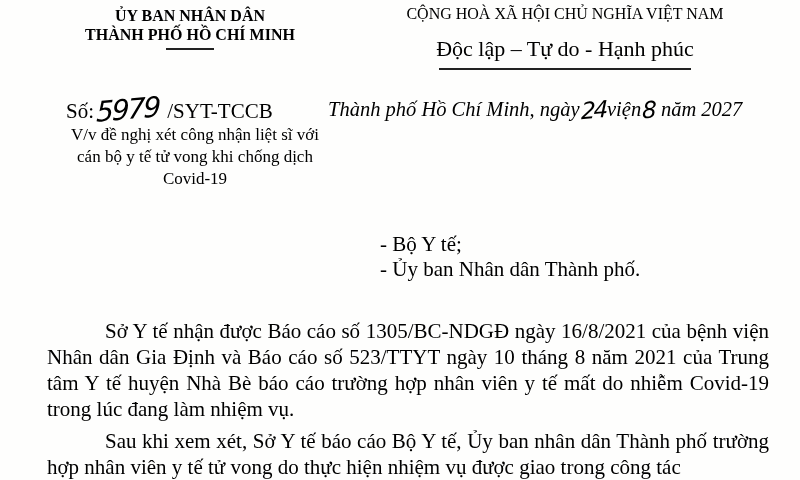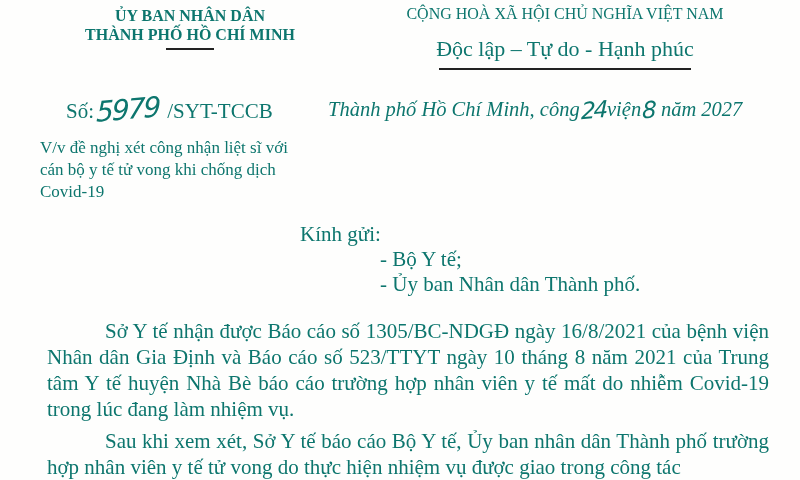--- a/index.html
+++ b/index.html
@@ -6,21 +6,21 @@
     margin: 0;
     padding: 0;
     background: #e8e8e8;
   }
   .page {
     position: relative;
     width: 800px;
     height: 480px;
     background: #fcfcfb;
     overflow: hidden;
-    color: #0f766e;
+    color: #000000;
     font-family: "Liberation Serif", "DejaVu Serif", serif;
     filter: blur(0.25px) contrast(1.02);
   }
 
   
   .issuer {
     position: absolute;
     left: 20px;
     top: 6px;
     width: 340px;
@@ -81,34 +81,34 @@
     font-size: 20.5px;
     white-space: nowrap;
   }
 
   
   .subject {
     position: absolute;
     left: 40px;
     top: 124px;
     width: 310px;
+    text-align: center;
     font-size: 17px;
     line-height: 22px;
-    margin-top: 13px;
   }
 
   
   .salutation {
     position: absolute;
     left: 300px;
     top: 222px;
     font-size: 21px;
     line-height: 25px;
   }
-  .recipients { margin-left: 80px; margin-top: 0; }
+  .recipients { margin-left: 80px; margin-top: 10px; }
 
   
   .body-para {
     position: absolute;
     left: 47px;
     width: 722px;
     font-size: 21px;
     line-height: 26px;
     text-align: justify;
     text-indent: 58px;
@@ -131,31 +131,30 @@
     <div>CỘNG HOÀ XÃ HỘI CHỦ NGHĨA VIỆT NAM</div>
     <div class="national-line2">Độc lập – Tự do - Hạnh phúc</div>
     <hr class="national-rule">
   </div>
 
   <div class="ref">
     <span>Số:</span><span class="hand hand-num">5979</span><span>/SYT-TCCB</span>
   </div>
 
   <div class="dateline">
-    <span>Thành phố  Hồ Chí Minh, công</span><span class="hand hand-day">24</span><span>viện</span><span class="hand hand-month">8</span>&nbsp;<span>năm 2027</span>
+    <span>Thành phố  Hồ Chí Minh, ngày</span><span class="hand hand-day">24</span><span>viện</span><span class="hand hand-month">8</span>&nbsp;<span>năm 2027</span>
   </div>
 
   <div class="subject">
     <div>V/v đề nghị xét công nhận liệt sĩ với</div>
     <div>cán bộ y tế tử vong khi chống dịch</div>
     <div>Covid-19</div>
   </div>
 
   <div class="salutation">
-    <div>Kính gửi:</div>
     <div class="recipients">
       <div>- Bộ Y tế;</div>
       <div>- Ủy ban Nhân dân Thành phố.</div>
     </div>
   </div>
 
   <div class="body-para para1">Sở Y tế nhận được Báo cáo số 1305/BC-NDGĐ ngày 16/8/2021 của bệnh viện Nhân dân Gia Định và Báo cáo số 523/TTYT ngày 10 tháng 8 năm 2021 của Trung tâm Y tế huyện Nhà Bè báo cáo trường hợp nhân viên y tế mất do nhiễm Covid-19 trong lúc đang làm nhiệm vụ.</div>
   <div class="body-para para2">Sau khi xem xét, Sở Y tế báo cáo Bộ Y tế, Ủy ban nhân dân Thành phố trường hợp nhân viên y tế tử vong do thực hiện nhiệm vụ được giao trong công tác</div>
 
 </div>

